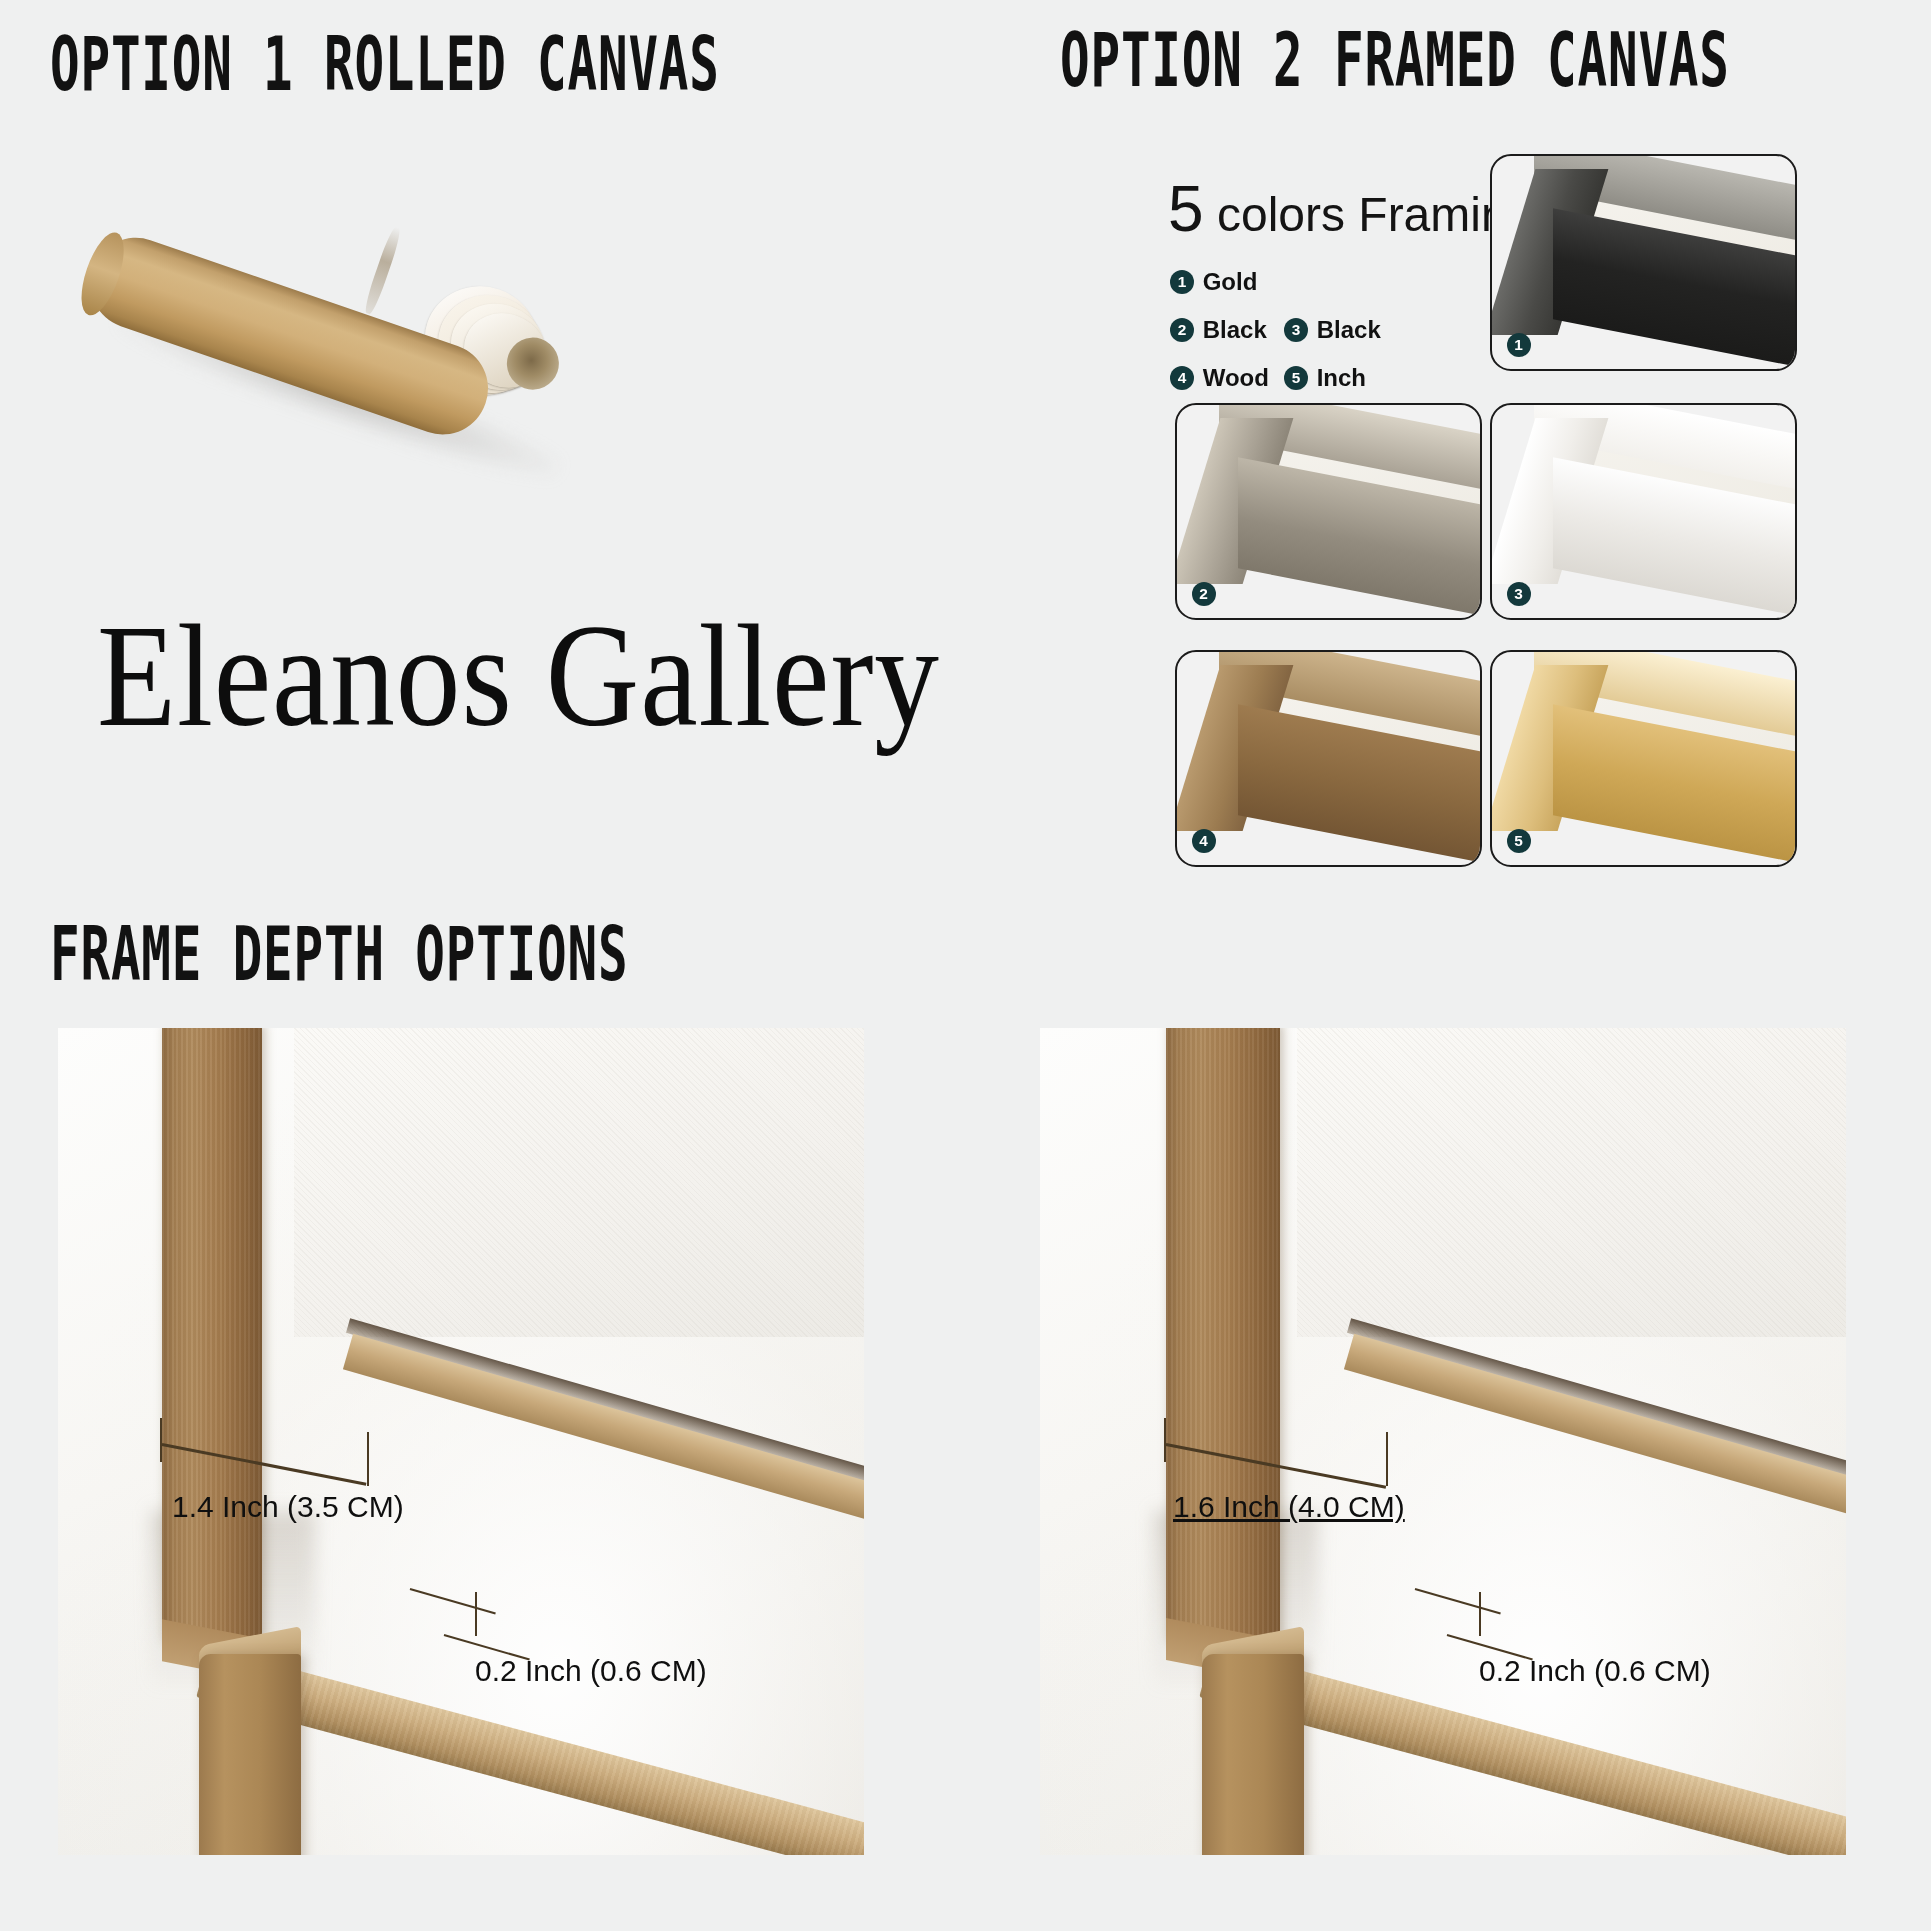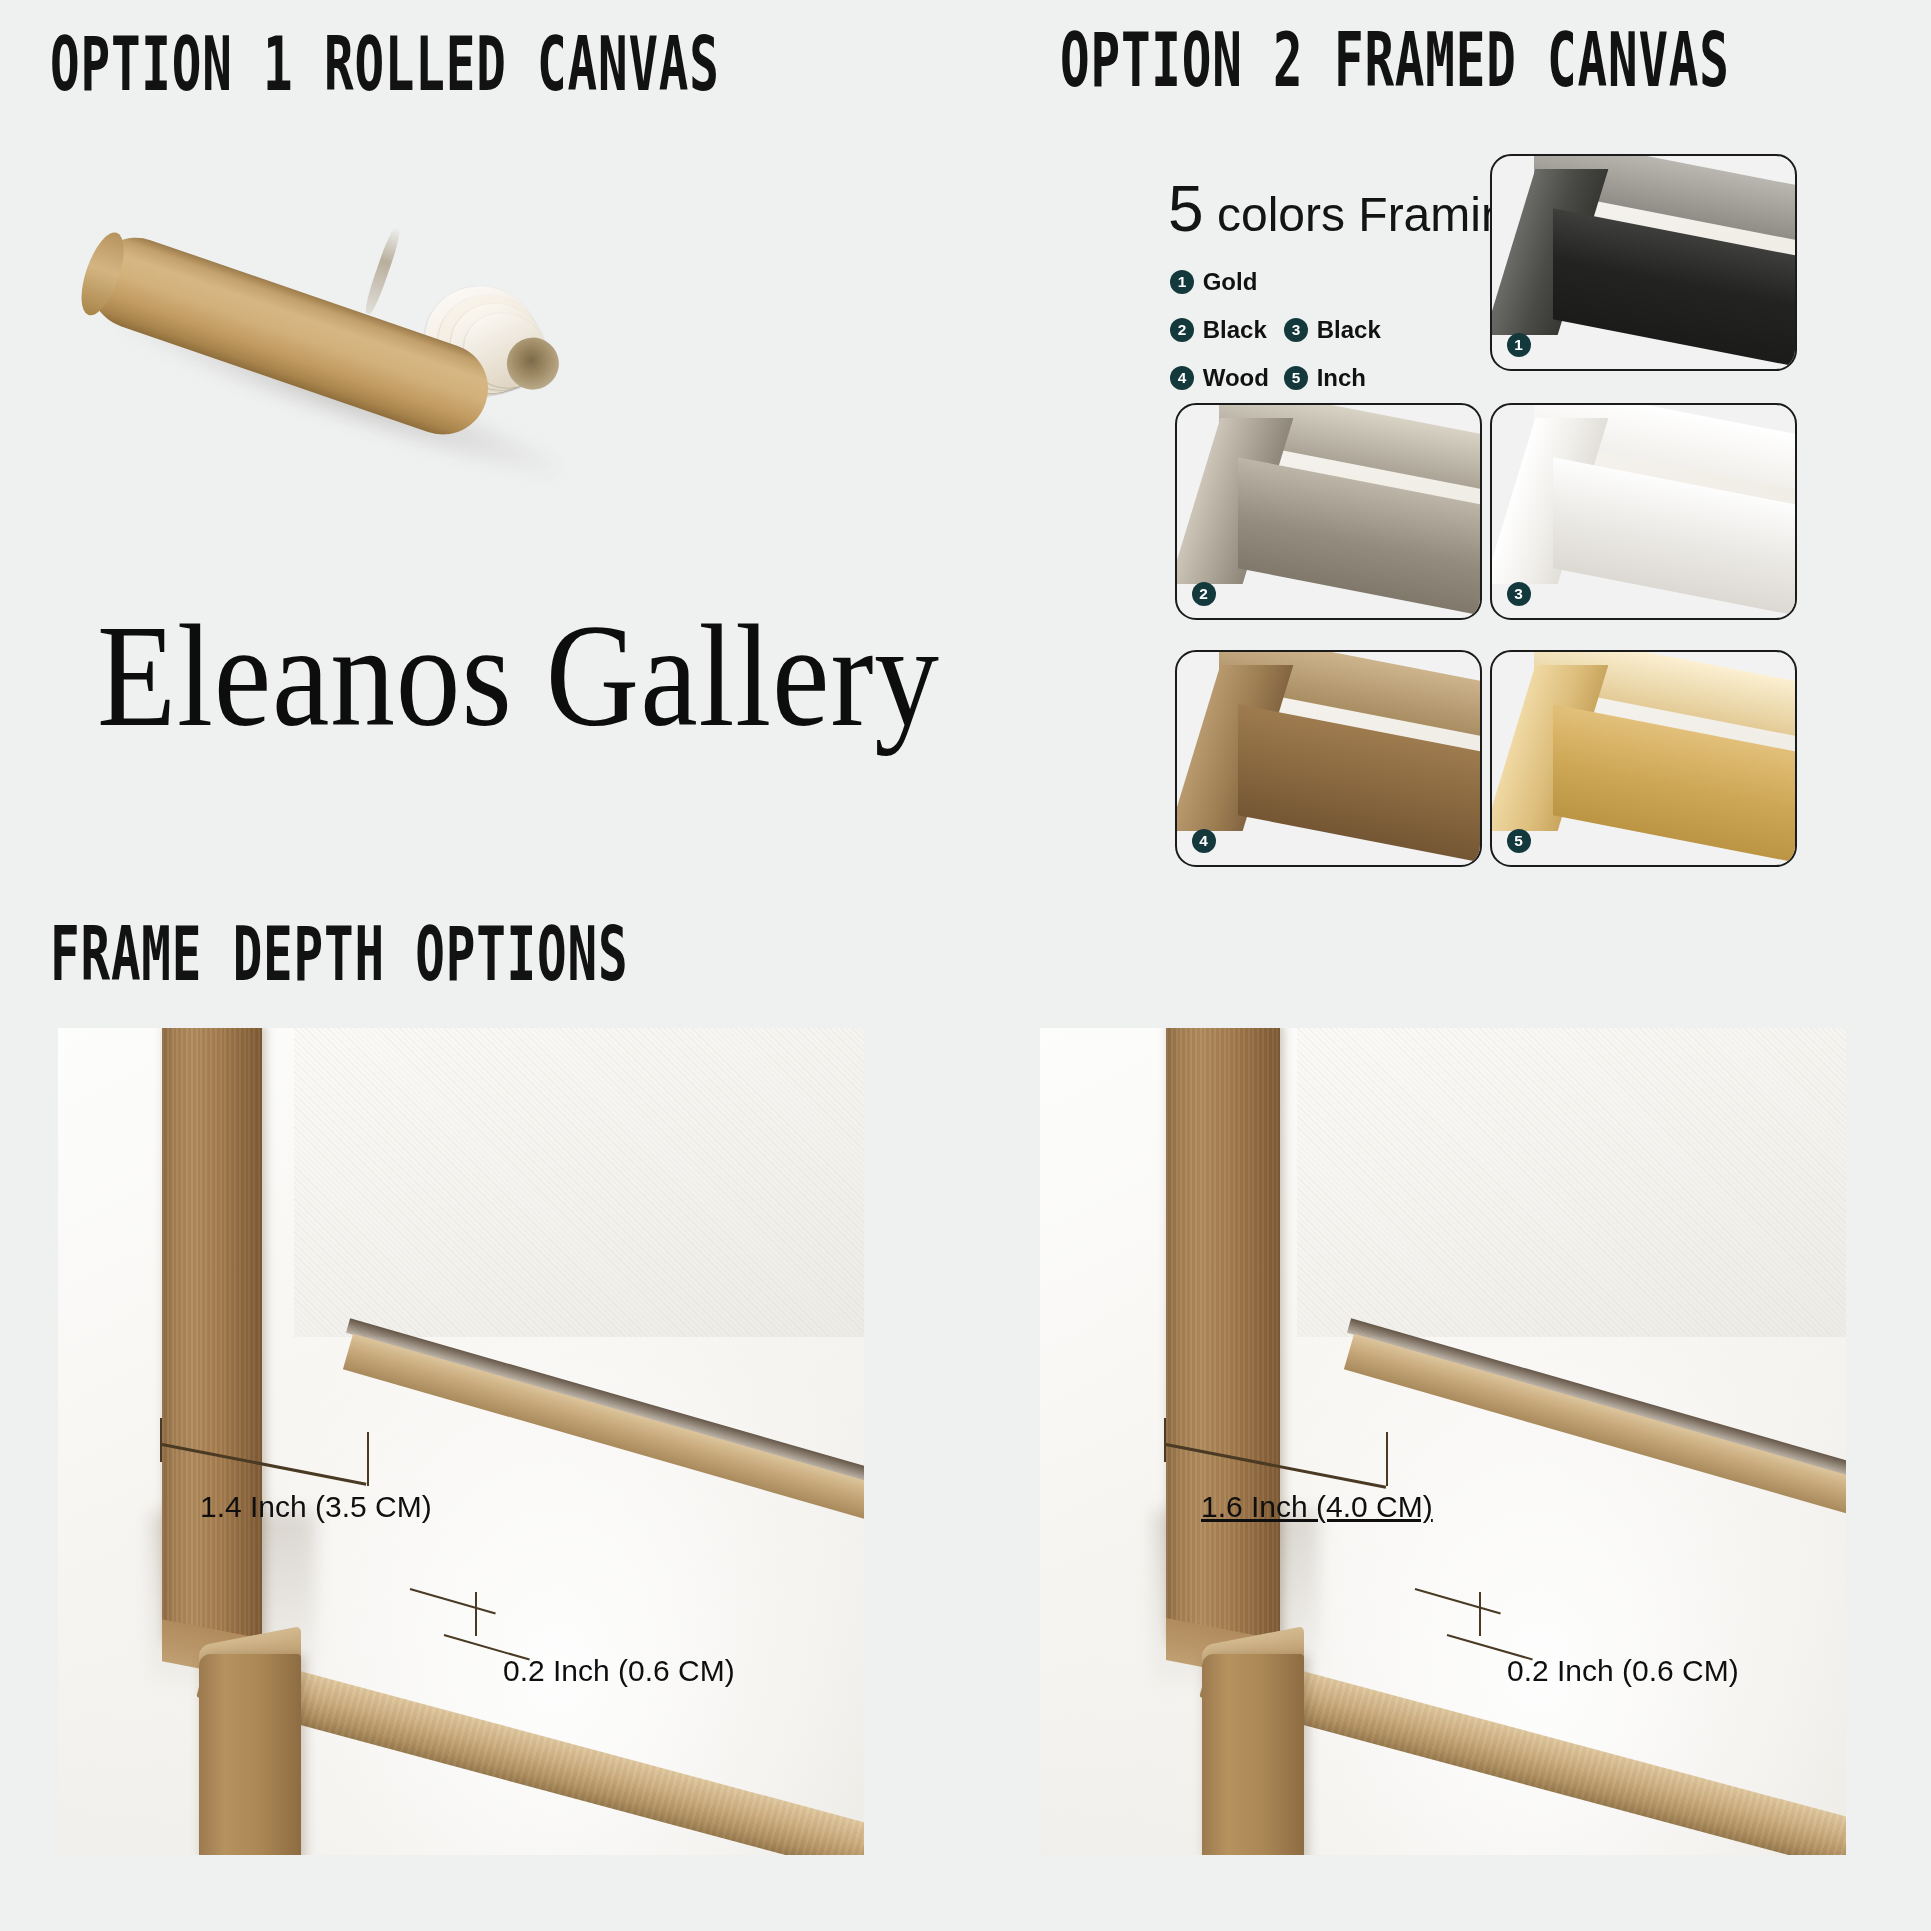--- a/index.html
+++ b/index.html
@@ -253,21 +253,21 @@
   .corner-top {
     position:absolute; width:102px; height:35px;
     background:linear-gradient(to bottom,#d3b98f,#bb9b6c);
     transform:skewY(-11deg);
     border-radius:9.7px 5.8px 0 0;
   }
 
   
   .dim-label {
     position:absolute; font-size:30px; color:#0f0f0f;
-    font-family:"Liberation Sans", sans-serif; white-space:nowrap;margin-left:28px;
+    font-family:"Liberation Sans", sans-serif; white-space:nowrap;
   }
   .dim-line { position:absolute; background:#4a3a23; }
   .dim-tick { position:absolute; background:#4a3a23; width:1.9px; }
 
   
   .cast-shadow {
     position:absolute;
     background:linear-gradient(to bottom, rgba(150,140,125,.30), rgba(200,194,184,.05));
     filter:blur(8.7px);
   }

